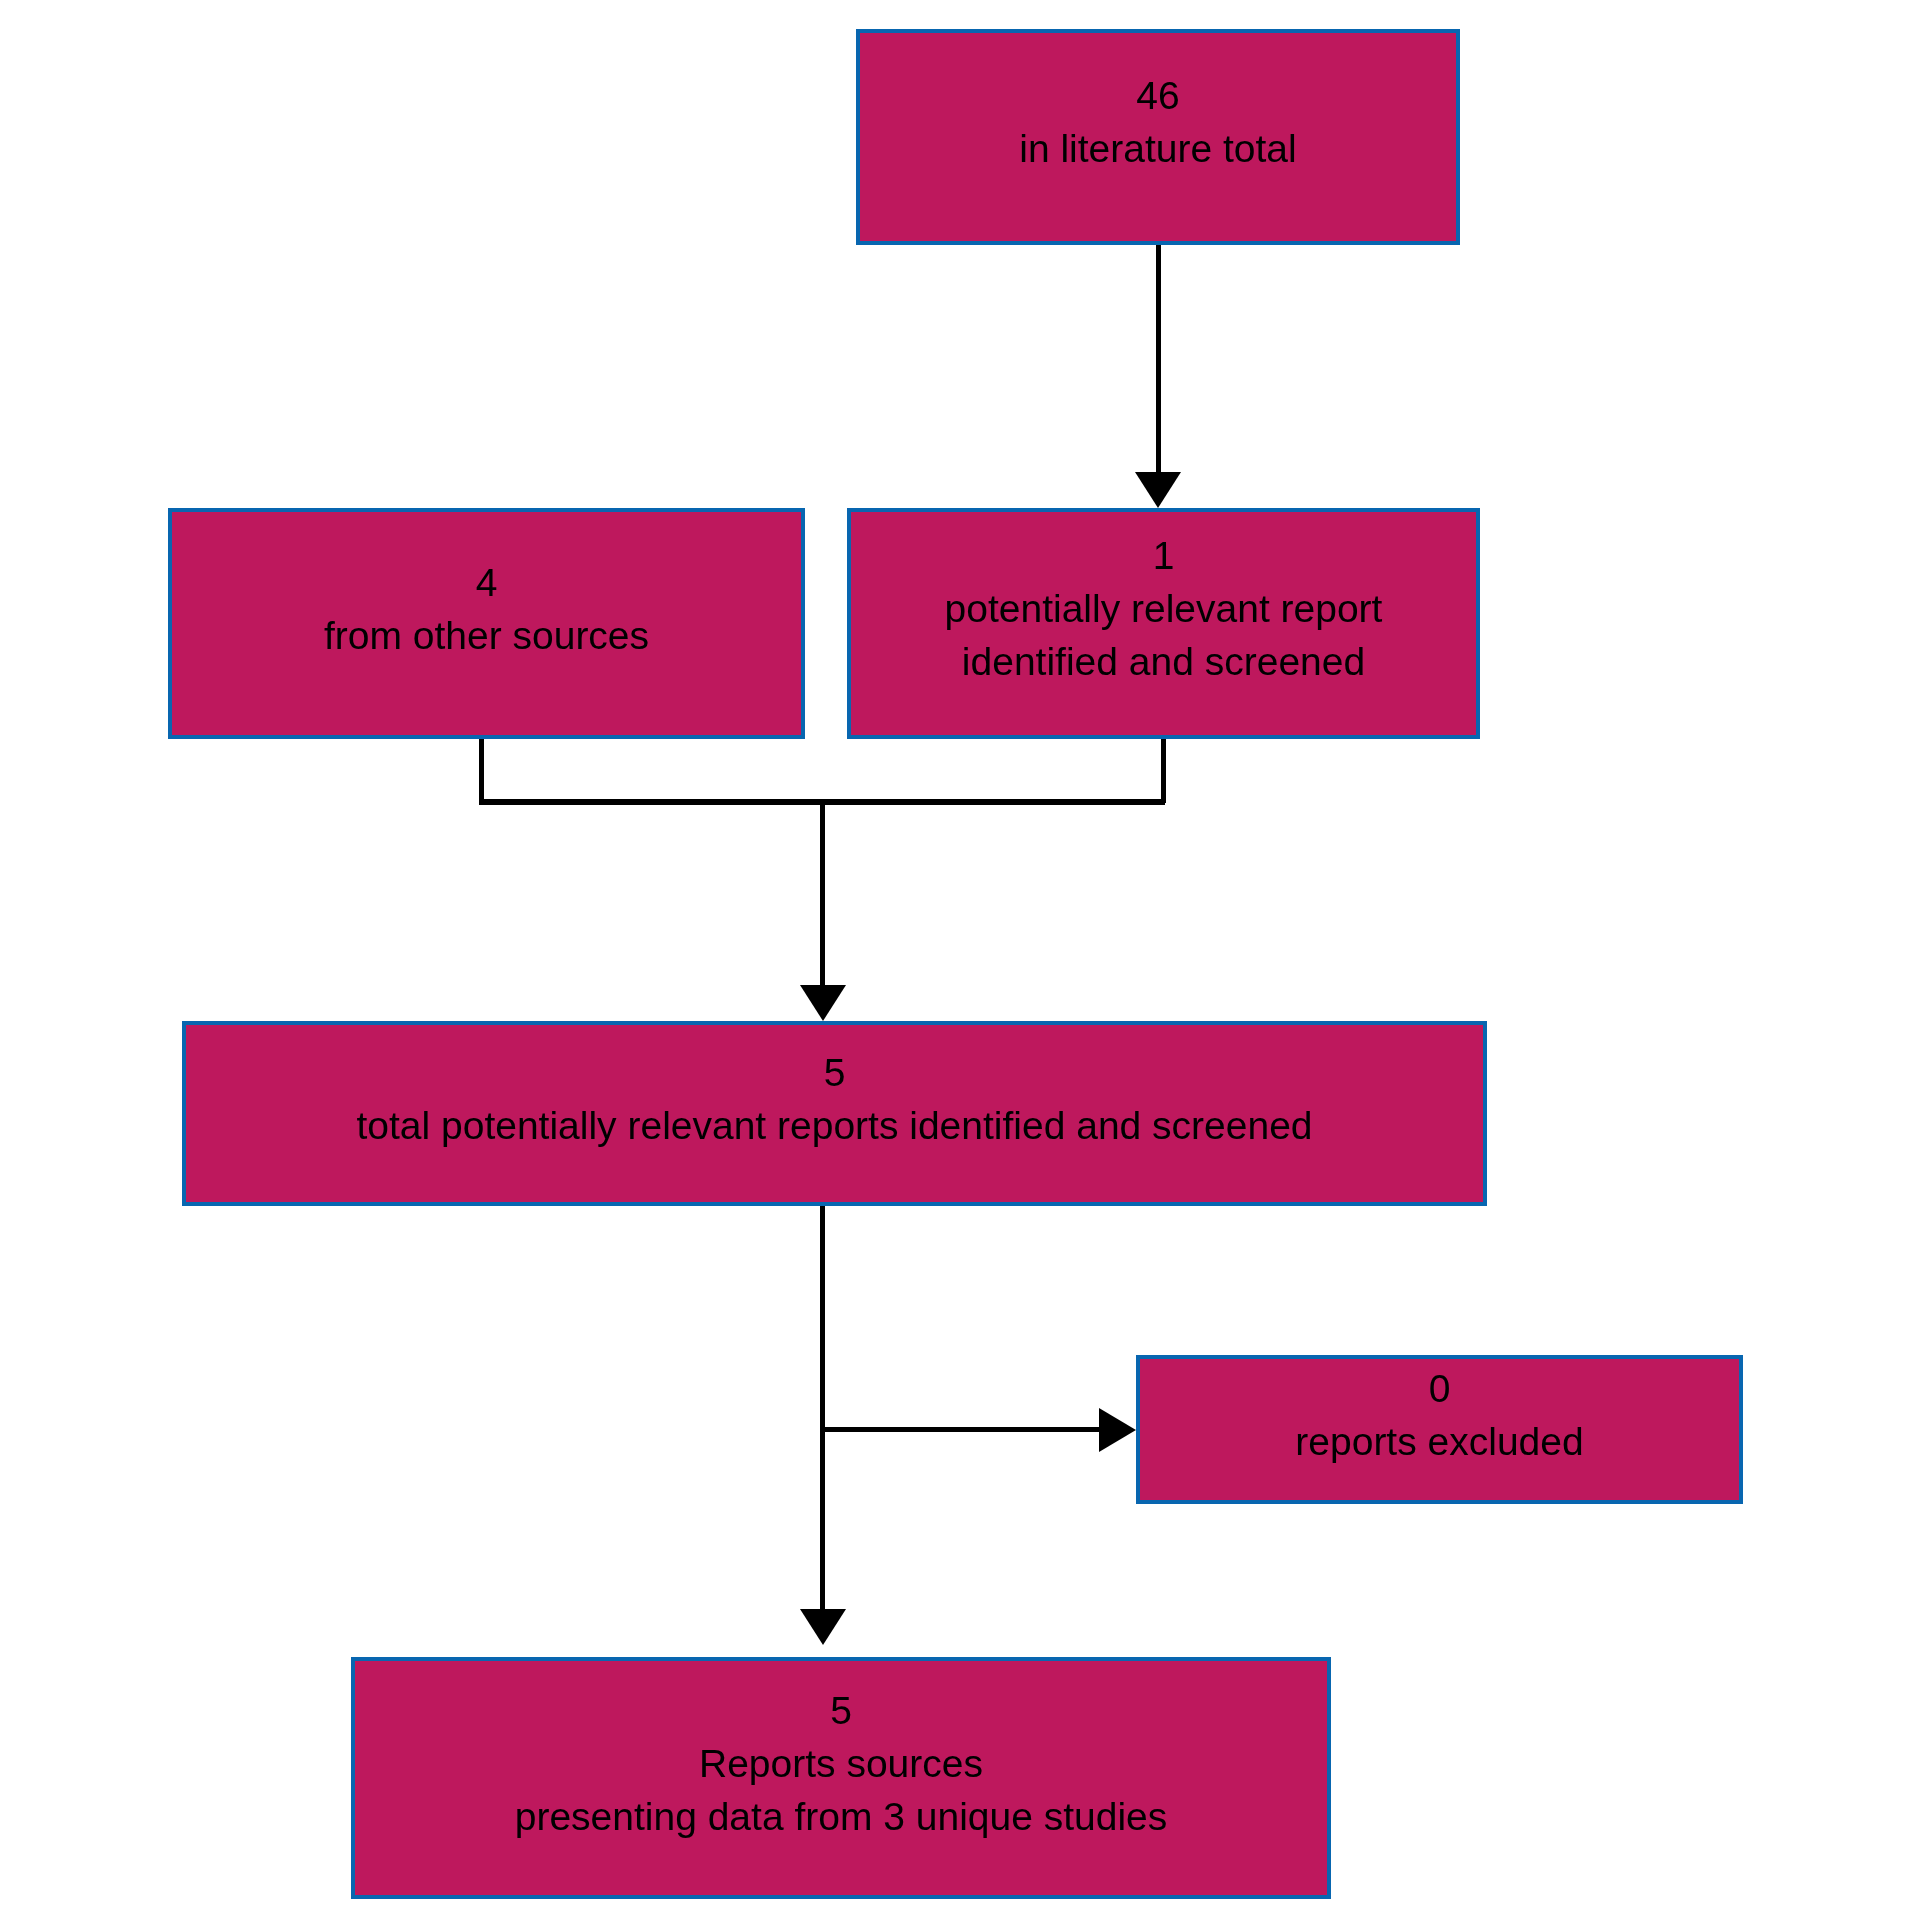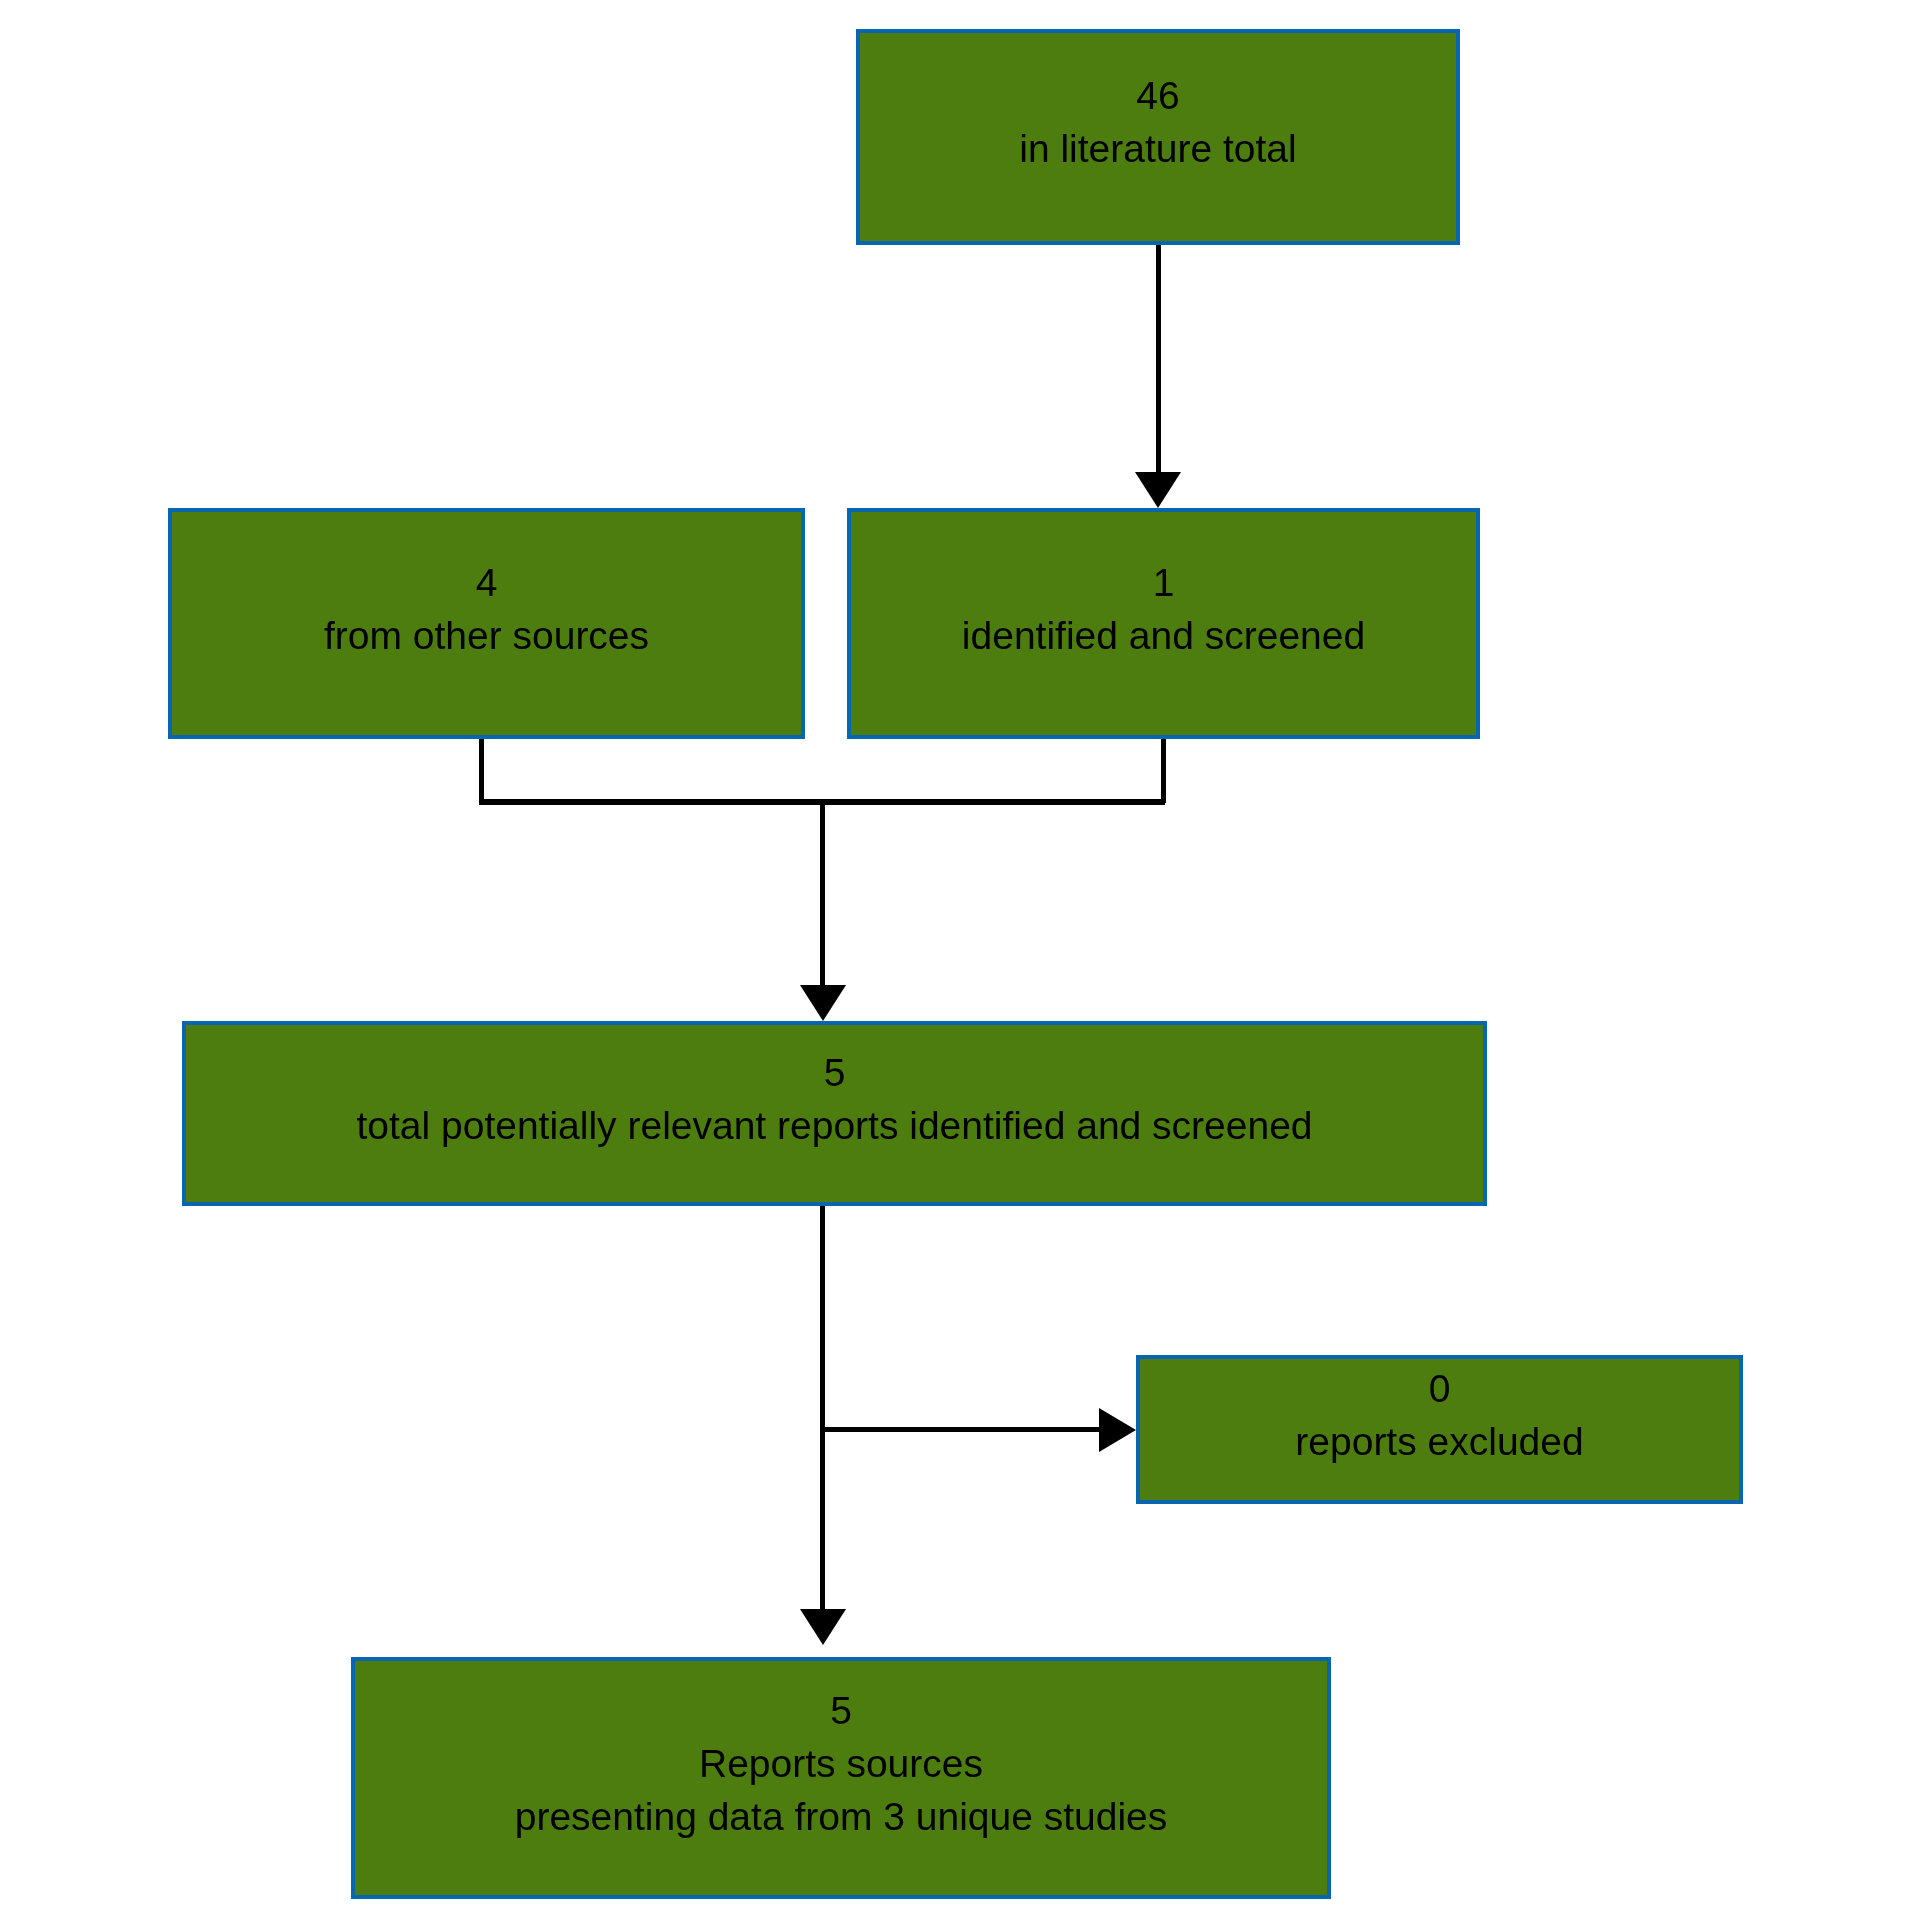--- a/index.html
+++ b/index.html
@@ -14,21 +14,21 @@
     position:relative;
     width:1926px;
     height:1926px;
     background:var(--bg);
     overflow:hidden;
   }
   .box{
     position:absolute;
     box-sizing:border-box;
     border:4.4px solid var(--accent);
-    background:#4d7c0f;
+    background:#be185d;
     display:flex;
     flex-direction:column;
     align-items:center;
     justify-content:center;
     text-align:center;
     color:var(--text);
     font-size:39px;
     line-height:53px;
     padding:10px 15px 40px 15px;
     z-index:2;
@@ -94,20 +94,21 @@
     <div class="txt">in literature total</div>
   </div>
 
   <div class="box" id="box-other">
     <div class="txt">4</div>
     <div class="txt">from other sources</div>
   </div>
 
   <div class="box" id="box-screened">
     <div class="txt">1</div>
+    <div class="txt">potentially relevant report</div>
     <div class="txt">identified and screened</div>
   </div>
 
   <div class="box" id="box-total">
     <div class="txt">5</div>
     <div class="txt">total potentially relevant reports identified and screened</div>
   </div>
 
   <div class="box" id="box-excluded">
     <div class="txt">0</div>

